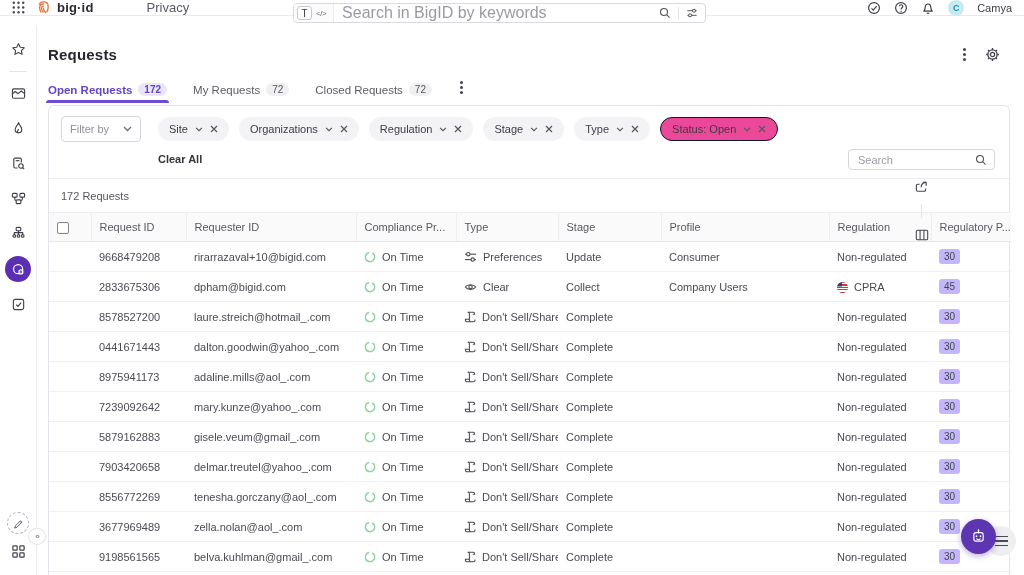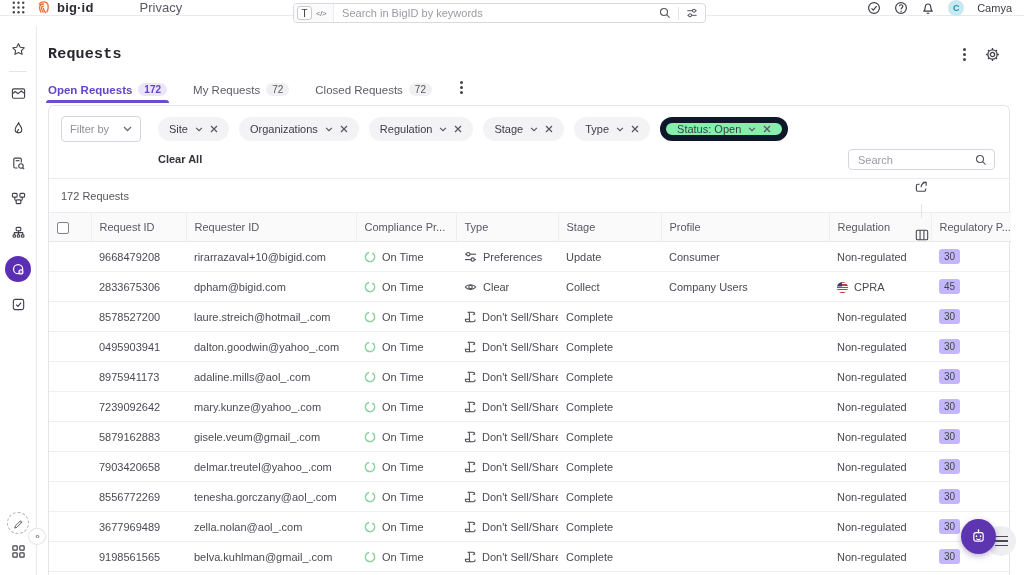--- a/index.html
+++ b/index.html
@@ -10,28 +10,28 @@
     -webkit-font-smoothing:antialiased;
   }
   svg { display:block; }
 
   
   .topbar { height:16px; border-bottom:1px solid #e9e9ee; display:flex; align-items:center;
     padding:0 12px; position:relative; background:#fff; z-index:5; }
   .apps-btn { margin-right:10px; cursor:pointer; }
   .brand { display:flex; align-items:center; gap:5px; }
   .brand-name { font-size:13px; font-weight:bold; color:#2b2b33; letter-spacing:.2px; }
-  .brand-prod { font-size:13px; color:#5a5a64; margin-left:1px;padding-left:40px; }
+  .brand-prod { font-size:13px; color:#5a5a64; margin-left:8px;padding-left:40px; }
   .search-wrap { position:absolute; left:293px; top:3px; width:413px; height:20px;
     border:1px solid #d9d9e0; border-radius:4px; background:#fff; display:flex; align-items:center; }
   .seg { display:flex; align-items:center; height:100%; padding:0 3px; border-right:1px solid #ebebf0; background:#fbfbfc; border-radius:3px 0 0 3px; }
   .seg-t { width:15px; height:14px; border:1px solid #c9c9d2; border-radius:3px; background:#fff;
     font-size:10px; display:flex; align-items:center; justify-content:center; color:#3a3a42; }
   .seg-code { font-size:8px; color:#6a6a74; padding:0 4px; letter-spacing:-.5px; white-space:nowrap; }
-  .search-ph { flex:1; border:none; outline:none; font-size:11px; color:#44444e; padding:0 8px;
+  .search-ph { flex:1; border:none; outline:none; font-size:16px; color:#44444e; padding:0 8px;
     font-family:inherit; background:transparent; min-width:0; }
   .search-ph::placeholder { color:#9a9aa4; }
   .sw-icons { display:flex; align-items:center; gap:7px; padding-right:7px; }
   .sw-sep { width:1px; height:13px; background:#e4e4ea; }
   .topbar-right { margin-left:auto; display:flex; align-items:center; gap:13px; }
   .avatar { width:16px; height:16px; border-radius:50%; background:#c7e9ef; color:#1f93a8;
     font-size:9px; font-weight:bold; display:flex; align-items:center; justify-content:center; }
   .user-name { font-size:11px; color:#3c3c45; }
   .icon-btn { cursor:pointer; color:#3f3f49; }
 
@@ -44,21 +44,21 @@
     align-items:center; justify-content:center; margin:-5px 0 15px; cursor:pointer; }
   .side-bottom { margin-top:auto; display:flex; flex-direction:column; align-items:center; }
   .pencil-circ { width:22px; height:22px; border:1px dashed #b4b4c0; border-radius:50%;
     display:flex; align-items:center; justify-content:center; color:#55555e; margin-bottom:10px; cursor:pointer; }
   .collapse-pill { position:absolute; left:28px; bottom:30px; width:18px; height:17px; background:#fff;
     border:1px solid #e4e4ea; border-radius:50%; font-size:8px; color:#55555e; display:flex;
     align-items:center; justify-content:center; letter-spacing:-1px; cursor:pointer; z-index:6; }
 
   
   .main { position:absolute; left:37px; top:26px; right:0; bottom:0; overflow:hidden; background:#fff; }
-  .title-row { display:flex; align-items:flex-end; padding:20px 24px 0 11px;font-family:Liberation Mono, monospace; }
+  .title-row { display:flex; align-items:flex-end; padding:20px 24px 0 11px; }
   .page-title { font-size:15px; font-weight:bold; color:#26262e; margin:0; letter-spacing:.2px; }
   .title-actions { margin-left:auto; display:flex; align-items:center; gap:17px; }
   .kebab { display:flex; flex-direction:column; gap:2px; cursor:pointer; padding:2px; }
   .kebab i { width:3px; height:3px; border-radius:50%; background:#44444e; display:block; }
 
   .tabs { display:flex; align-items:flex-end; gap:26px; padding:16px 0 0 11px; font-size:11.5px; }
   .tab { display:flex; align-items:center; gap:6px; padding-bottom:7px; color:#5c5c66; position:relative; cursor:pointer; }
   .tab.active { color:#6443c8; font-weight:bold; }
   .tab.active::after { content:""; position:absolute; left:-2px; right:-2px; bottom:0; height:3px;
     border-radius:3px 3px 0 0; background:#6d4cd4; }
@@ -67,21 +67,21 @@
   .tabs .kebab { padding-bottom:9px; }
 
   .card { margin:2px 14px 0 11px; border:1px solid #e4e4ea; border-bottom:none;
     border-radius:6px 6px 0 0; height:500px; background:#fff; }
   .filter-area { padding:10px 12px 13px; }
   .filter-row { display:flex; align-items:center; gap:17px; }
   .filter-by { width:80px; height:26px; border:1px solid #d6d6de; border-radius:4px; display:flex;
     align-items:center; justify-content:space-between; padding:0 8px; font-size:11px; color:#8f8f99; cursor:pointer; }
   .pill { background:#f3f3f6; border-radius:13px; height:24px; display:flex; align-items:center;
     gap:7px; padding:0 11px; font-size:11px; color:#3c3c45; cursor:pointer; white-space:nowrap; }
-  .pill.active { background:#86efac; border:6px solid #0f172a; }
+  .pill.active { background:#ec4899; border:1px solid #0f172a; }
   .pill svg { color:#55555e; }
   .clear-all { margin:11px 0 0 97px; font-size:11px; font-weight:bold; color:#33333b;
     width:max-content; cursor:pointer; }
 
   .toolbar { border-top:1px solid #ececf1; height:34px; display:flex; align-items:center;
     padding:0 14px 0 12px; font-size:11px; color:#55555e; }
   .toolbar-right { margin-left:auto; display:flex; align-items:center; gap:10px;flex-direction:column; }
   .t-search { width:147px; height:21px; border:1px solid #d6d6de; border-radius:4px; display:flex;
     align-items:center; padding:0 7px; background:#fff; }
   .t-search input { border:none; outline:none; flex:1; min-width:0; font-size:11px; color:#44444e;
@@ -483,21 +483,21 @@
                 <path d="M3.8 1.2 A1.6 1.6 0 0 1 5.4 2.8 V9.2 a1.6 1.6 0 0 0 1.6 1.6 H3 A1.6 1.6 0 0 1 1.4 9.2 V8.2 h4"></path>
                 <path d="M7 10.8 h2.4 a1.6 1.6 0 0 0 1.6 -1.6 V8.6"></path>
               </svg><span>Don't Sell/Share</span></td>
     <td><span>Complete</span></td>
     <td><span></span></td>
     <td><span>Non-regulated</span></td>
     <td><span class="badge-num">30</span></td>
   </tr>
   <tr>
     <td></td>
-    <td><span>0495903941</span></td>
+    <td><span>0441671443</span></td>
     <td><span>dalton.goodwin@yahoo_.com</span></td>
     <td><svg class="cell-ic" width="12" height="12" viewBox="0 0 12 12" fill="none">
                 <circle cx="6" cy="6" r="4.6" stroke="#8ad2a0" stroke-width="1.5" stroke-dasharray="25 4" transform="rotate(-60 6 6)"></circle>
               </svg><span>On Time</span></td>
     <td><svg class="cell-ic" width="12" height="12" viewBox="0 0 12 12" fill="none" stroke="#4a4a54" stroke-width="1.05">
                 <path d="M3.8 1.2 H9 a1.6 1.6 0 0 1 1.6 1.6 V3.2 H8.8"></path>
                 <path d="M3.8 1.2 A1.6 1.6 0 0 1 5.4 2.8 V9.2 a1.6 1.6 0 0 0 1.6 1.6 H3 A1.6 1.6 0 0 1 1.4 9.2 V8.2 h4"></path>
                 <path d="M7 10.8 h2.4 a1.6 1.6 0 0 0 1.6 -1.6 V8.6"></path>
               </svg><span>Don't Sell/Share</span></td>
     <td><span>Complete</span></td>

